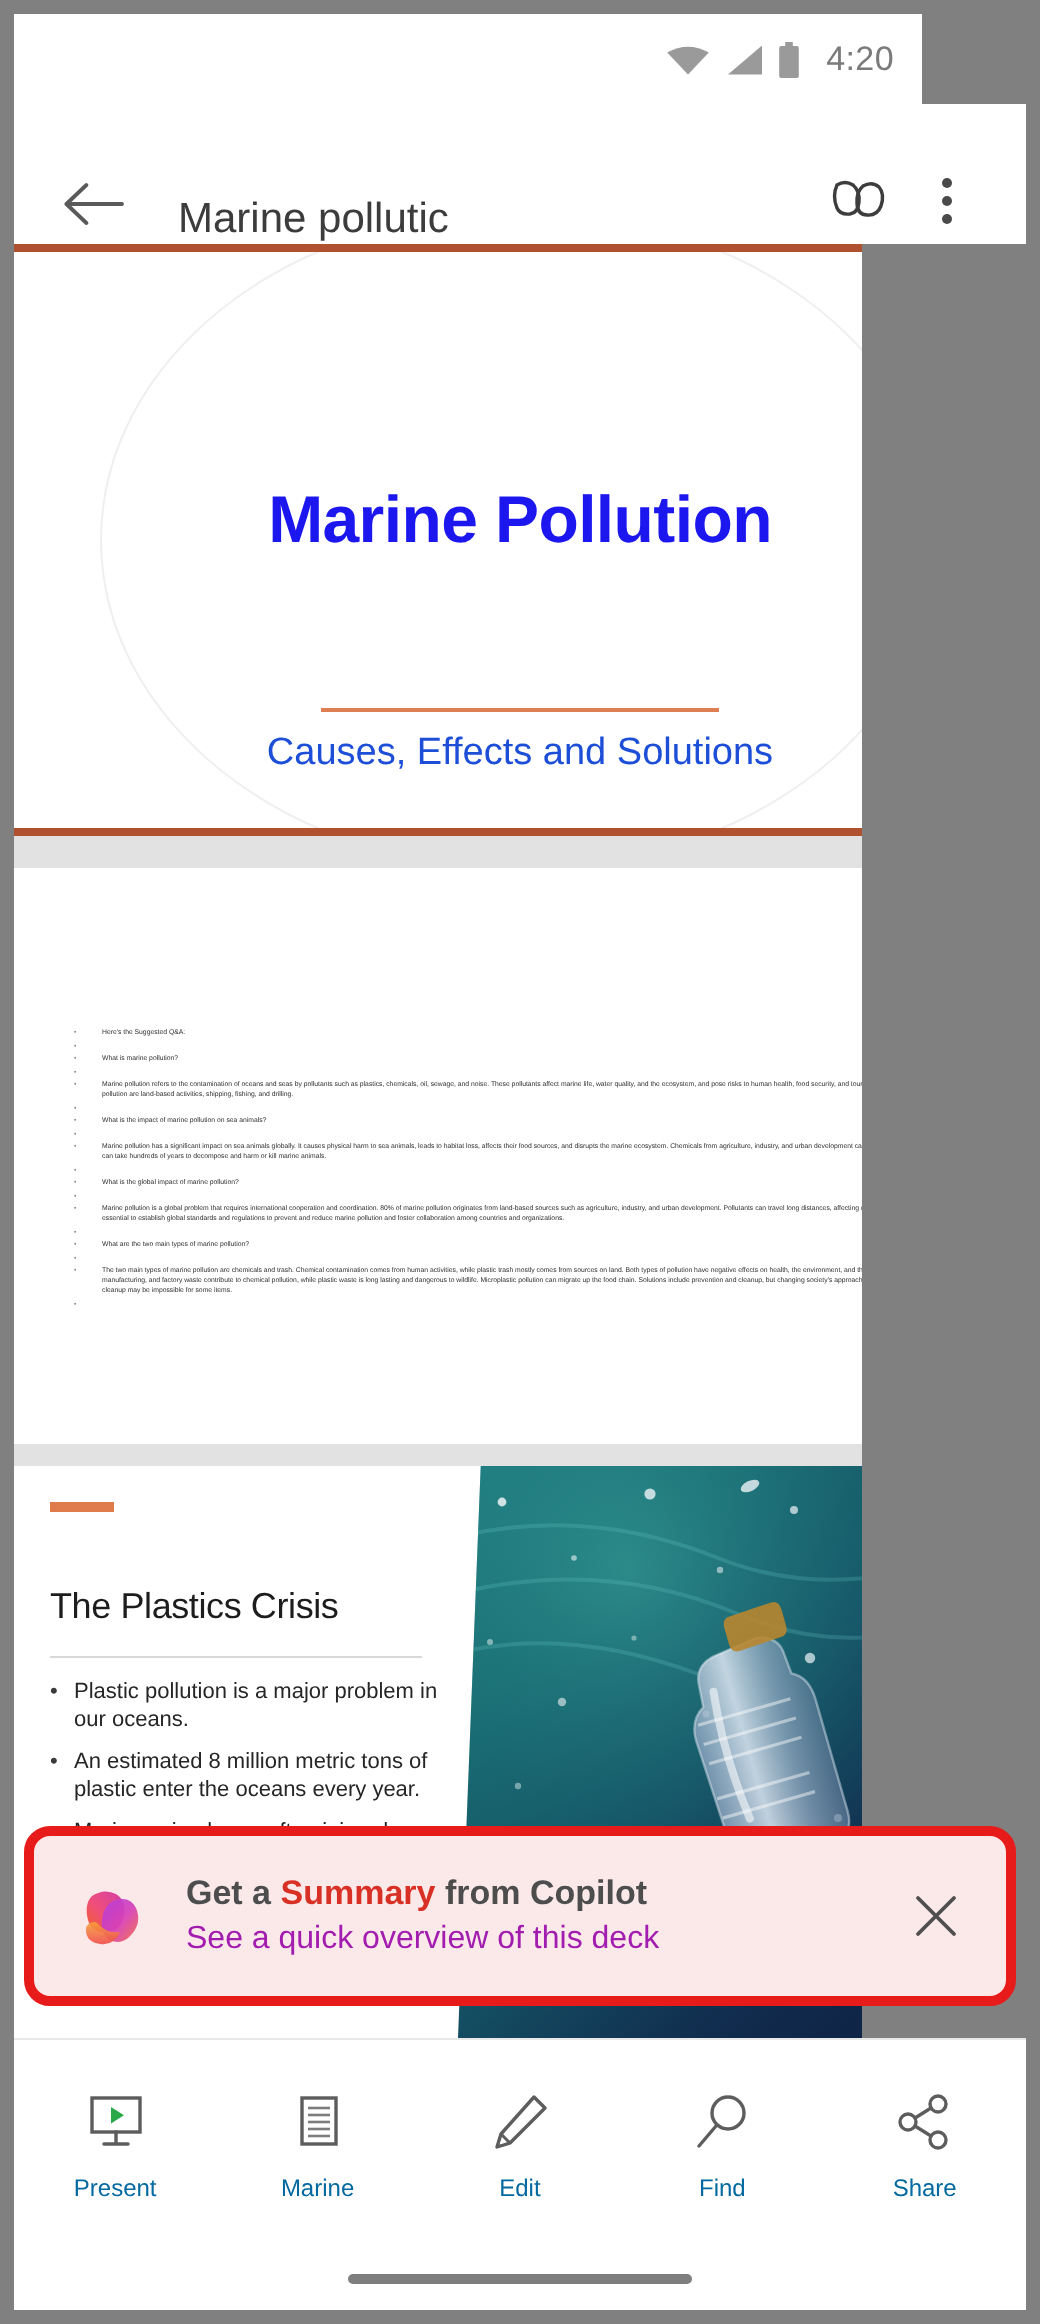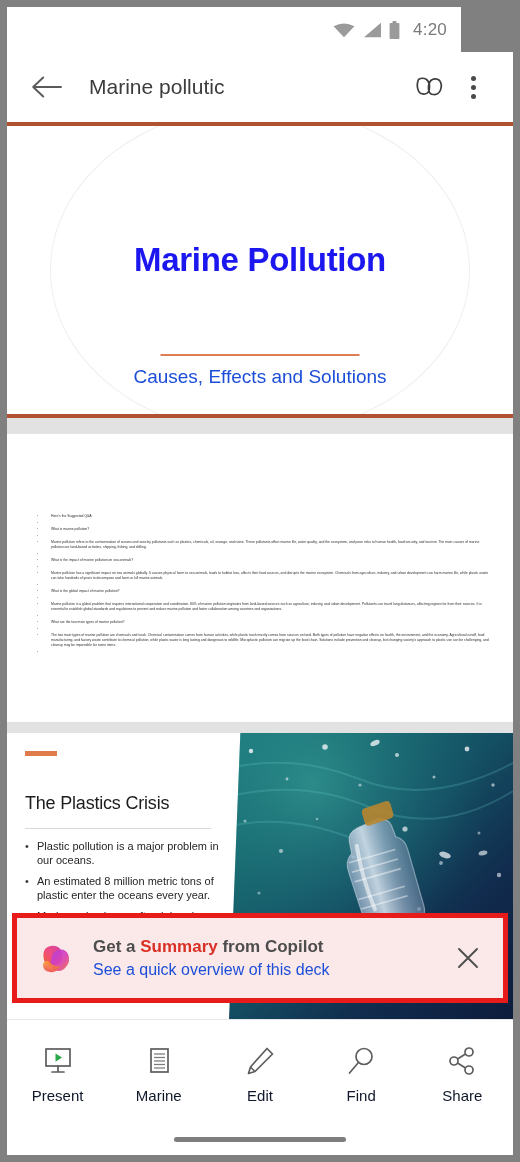--- a/index.html
+++ b/index.html
@@ -43,21 +43,21 @@
   }
 
   
   .app-header {
     position: absolute;
     top: 52px; left: 7px;
     width: 506px;
     height: 70px;
     background: #ffffff;
     display: flex;
-    align-items: center;
+    align-items: flex-end;
     padding: 0 18px 0 20px;
   }
   .back-btn {
     width: 40px; height: 40px;
     display: flex; align-items: center; justify-content: center;
     cursor: pointer;
     flex: 0 0 auto;
   }
   .doc-title {
     flex: 1 1 auto;
@@ -76,21 +76,21 @@
   .kebab { display: flex; flex-direction: column; gap: 4px; align-items: center; }
   .kebab span {
     width: 5px; height: 5px; border-radius: 50%;
     background: #4a4a4a; display: block;
   }
 
   
   .deck {
     position: absolute;
     top: 122px; left: 7px;
-    width: 506px;
+    width: 424px;
     height: 897px;
     background: #e2e2e2;
     overflow: hidden;
   }
 
   
   .slide1 {
     position: absolute;
     top: 0; left: 0;
     width: 506px;
@@ -235,42 +235,42 @@
   .s3-photo svg { display: block; width: 100%; height: 100%; }
 
   
   .copilot-banner {
     position: absolute;
     left: 12px;
     top: 913px;
     width: 496px;
     height: 90px;
     border: 5px solid #e81b1b;
-    border-radius: 0;
+    border-radius: 13px;
     background: #fbe9ea;
     display: flex;
     align-items: center;
     padding: 0 14px 0 22px;
   }
   .cp-logo {
     flex: 0 0 34px;
     width: 34px; height: 34px;
     margin-right: 20px;
   }
   .cp-text { flex: 1 1 auto; }
   .cp-head {
     font-size: 17px;
     font-weight: bold;
     color: #4d4d4d;
     line-height: 23px;
   }
   .cp-head .hl { color: #d93025; }
   .cp-sub {
     font-size: 16px;
-    color: #1d4ed8;
+    color: #a21caf;
     line-height: 22px;
     margin-top: 1px;
   }
   .cp-close {
     flex: 0 0 42px;
     width: 42px; height: 42px;
     display: flex; align-items: center; justify-content: center;
     cursor: pointer;
   }
 
@@ -291,22 +291,22 @@
   .tb-item {
     width: 86px;
     display: flex;
     flex-direction: column;
     align-items: center;
     cursor: pointer;
   }
   .tb-ico { height: 34px; display: flex; align-items: center; justify-content: center; }
   .tb-label {
     margin-top: 9px;
-    font-size: 15px;
-    color: #0f172a;
+    font-size: 12px;
+    color: #0369a1;
   }
   .home-pill {
     position: absolute;
     left: 50%;
     transform: translateX(-50%);
     bottom: 13px;
     width: 172px;
     height: 5px;
     border-radius: 3px;
     background: #7e7e7e;

